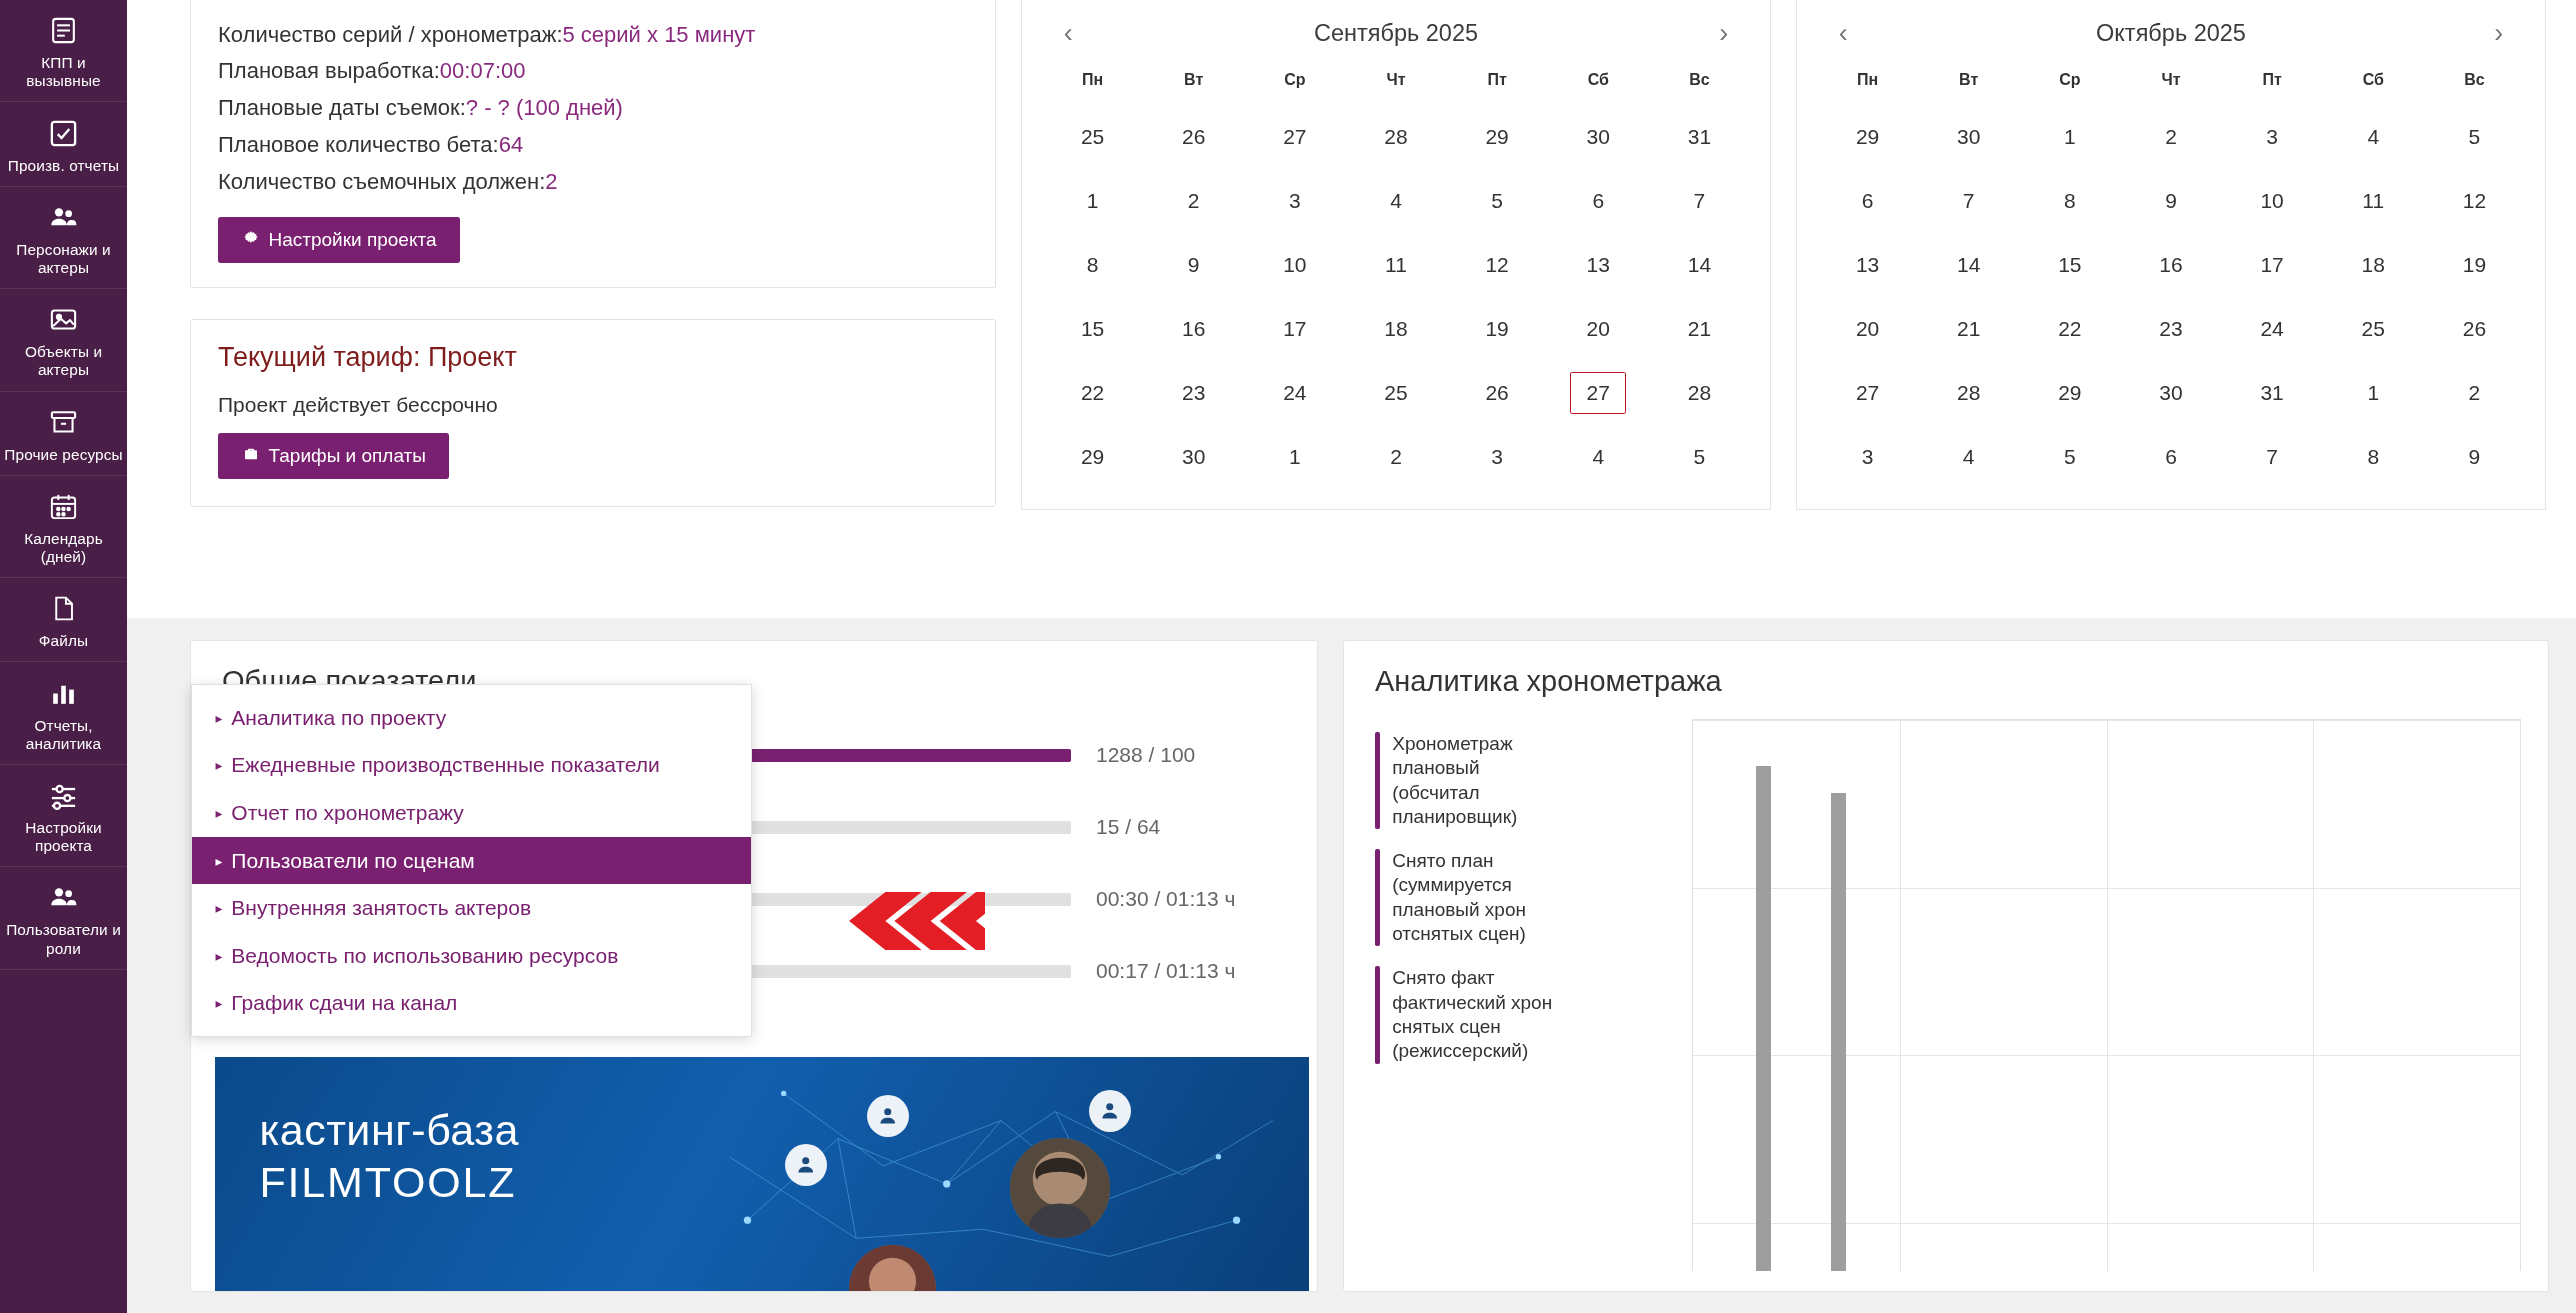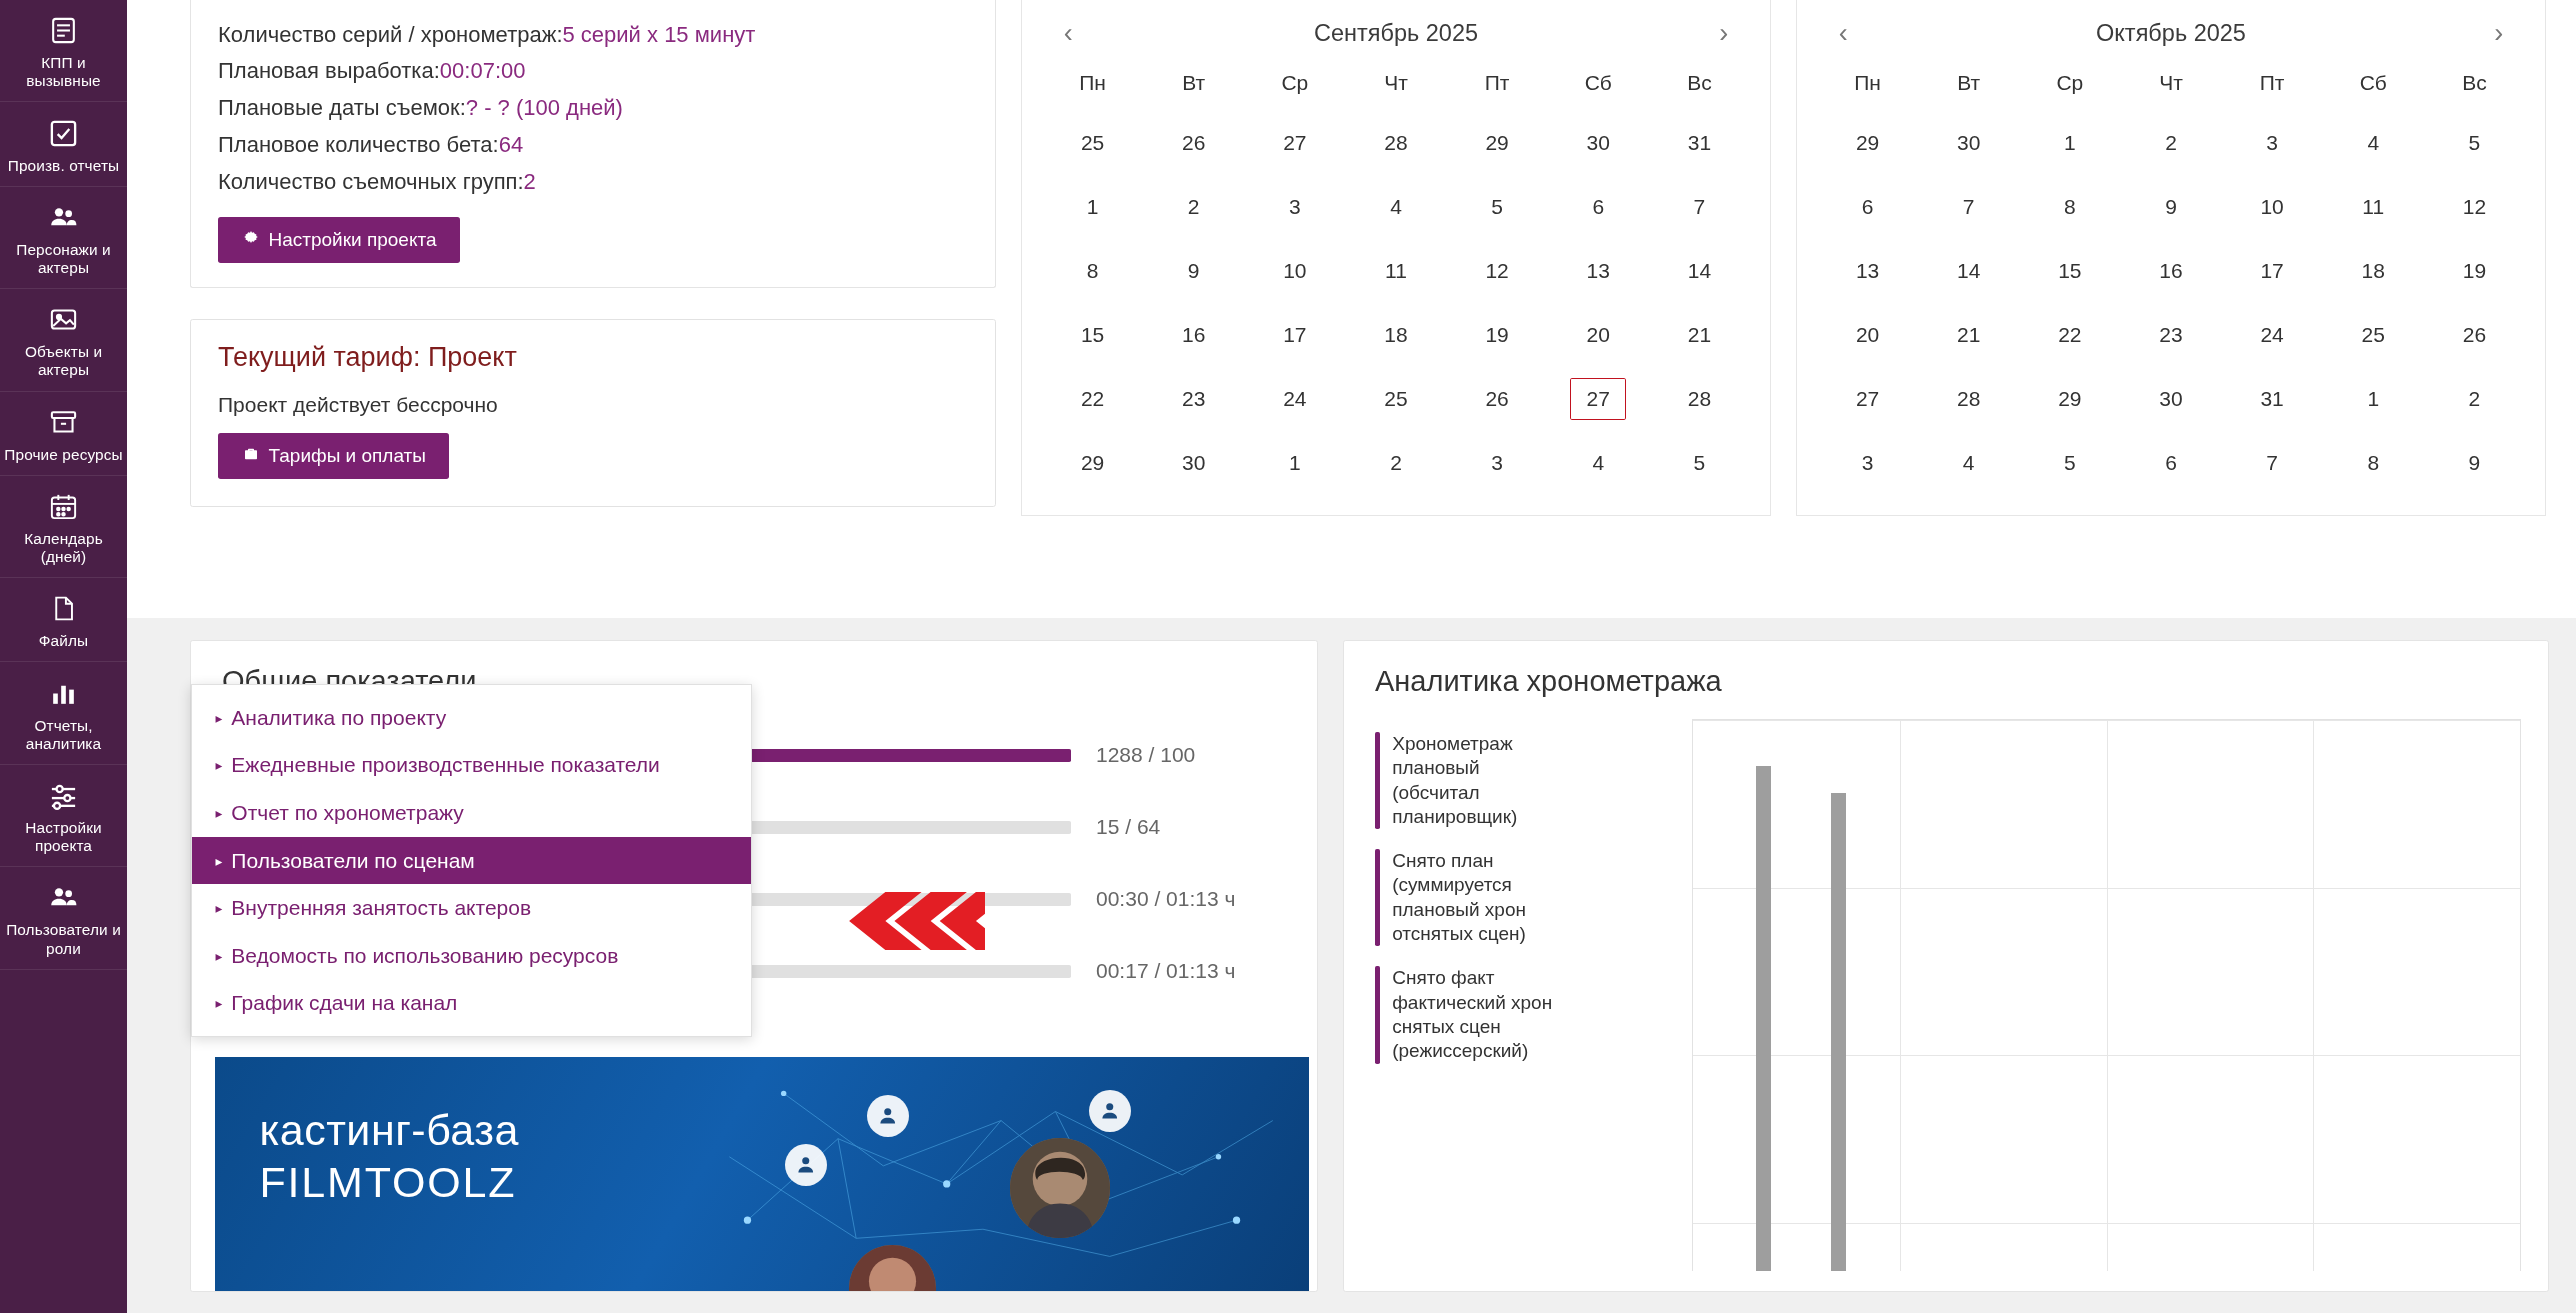--- a/index.html
+++ b/index.html
@@ -152,22 +152,22 @@
     cursor: pointer;
     padding: 0 9px;
     line-height: 1;
     user-select: none;
   }
   table.cal-grid {
     width: 100%;
     border-collapse: collapse;
   }
   table.cal-grid th {
-    font-size: 21px;
-    font-weight: 400;
+    font-size: 16px;
+    font-weight: 700;
     color: #333;
     padding: 9px 0 16.3px 0;
     text-align: center;
   }
   table.cal-grid td {
     font-size: 21px;
     color: #333;
     text-align: center;
     padding: 11px 0;
     height: 43px;
@@ -504,21 +504,21 @@
           </div>
           <div class="sum-row">
             <span class="sum-label">Плановые даты съемок:</span>
             <span class="sum-value">? - ? (100 дней)</span>
           </div>
           <div class="sum-row">
             <span class="sum-label">Плановое количество бета:</span>
             <span class="sum-value">64</span>
           </div>
           <div class="sum-row">
-            <span class="sum-label">Количество съемочных групп:</span>
+            <span class="sum-label">Количество съемочных должен:</span>
             <span class="sum-value">2</span>
           </div>
 
           <button class="btn-purple">
             <span>
               <svg width="18" height="18" viewBox="0 0 24 24" fill="#fff">
                 <path d="M12 8.5a3.5 3.5 0 100 7 3.5 3.5 0 000-7zm9 3.5l-2-1.2.2-2.3-2.2-.9-1.3-1.9-2.3.5L12 4l-1.4 2.2-2.3-.5-1.3 1.9-2.2.9.2 2.3L3 12l2 1.2-.2 2.3 2.2.9 1.3 1.9 2.3-.5L12 20l1.4-2.2 2.3.5 1.3-1.9 2.2-.9-.2-2.3z"></path>
               </svg>
             </span>
             <span>Настройки проекта</span>

